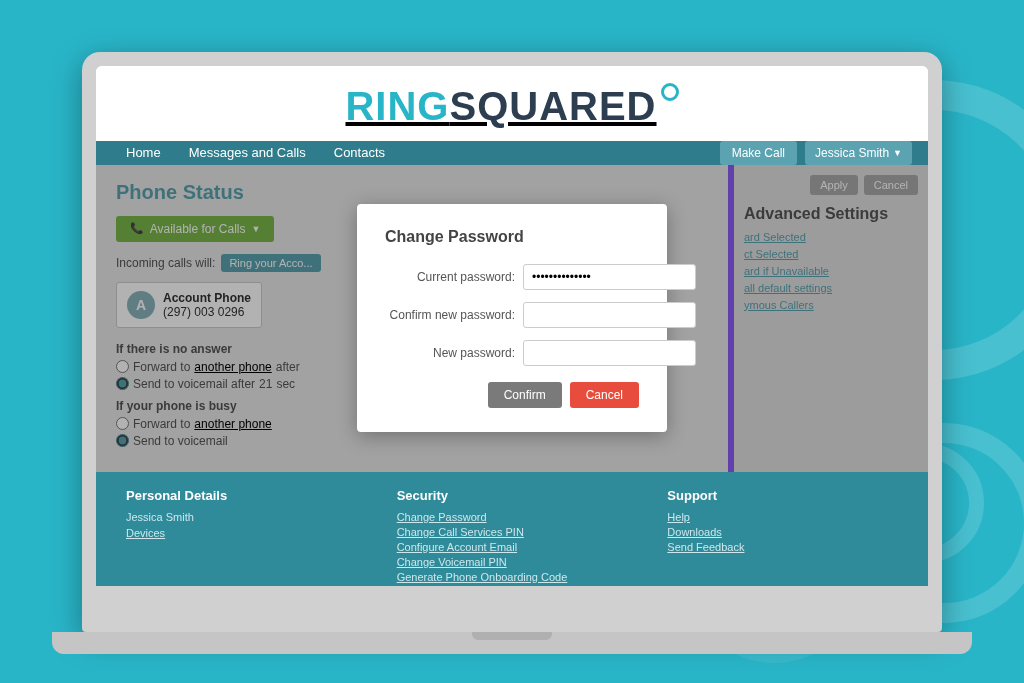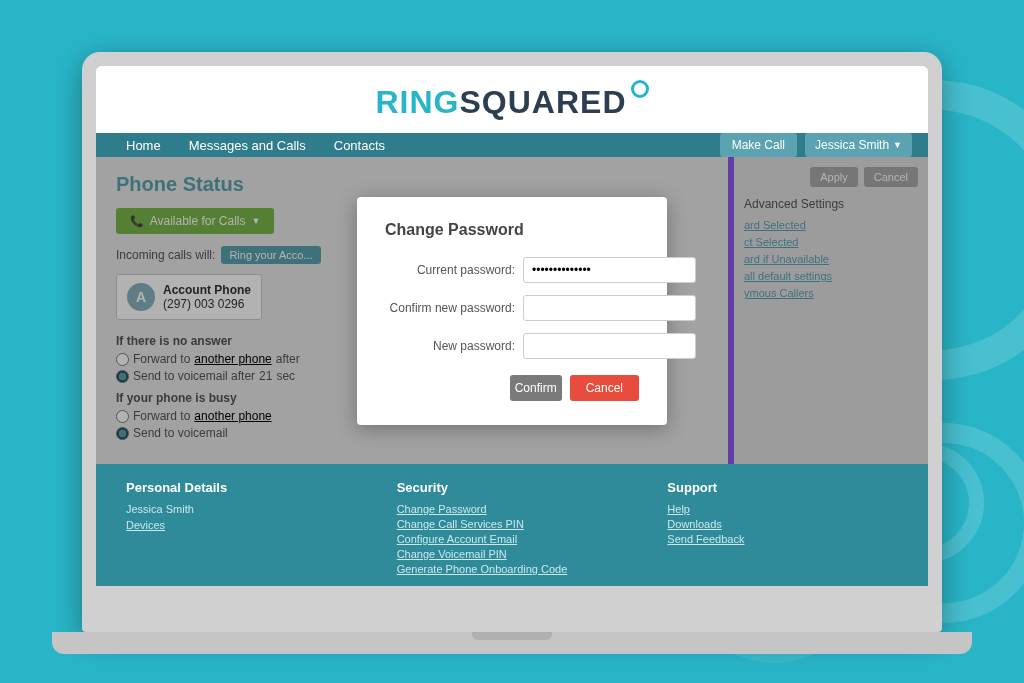--- a/index.html
+++ b/index.html
@@ -60,23 +60,24 @@
       flex-direction: column;
     }
 
     
     .logo-bar {
       background: #fff;
       text-align: center;
       padding: 18px 0 12px;
     }
     .logo-text {
-      font-size: 32px;
+      font-size: 40px;
       font-weight: 900;
       letter-spacing: 1px;
+      text-decoration: underline;
     }
     .logo-ring { color: #29b5c8; }
     .logo-squared { color: #2c3e50; }
     .logo-icon {
       display: inline-block;
       width: 18px;
       height: 18px;
       border: 3px solid #29b5c8;
       border-radius: 50%;
       margin-left: 4px;
@@ -251,24 +252,24 @@
     }
     .cancel-btn2 {
       background: #aaa;
       color: #fff;
       font-size: 11px;
       padding: 4px 10px;
       border: none;
       border-radius: 3px;
     }
     .adv-settings {
-      font-size: 12px;
+      font-size: 16px;
       color: #555;
       margin-bottom: 8px;
-      font-weight: normal;
+      font-weight: bold;
     }
     .adv-item {
       font-size: 11px;
       color: #5ba3b0;
       text-decoration: underline;
       margin-bottom: 5px;
       cursor: pointer;
     }
 
     
@@ -348,21 +349,21 @@
     .modal-buttons {
       display: flex;
       justify-content: flex-end;
       gap: 8px;
       margin-top: 16px;
     }
     .confirm-btn {
       background: #7a7a7a;
       color: #fff;
       font-size: 12px;
-      padding: 6px 5px;
+      padding: 6px 16px;
       border: none;
       border-radius: 3px;
       cursor: pointer;
     }
     .cancel-modal-btn {
       background: #e74c3c;
       color: #fff;
       font-size: 12px;
       padding: 6px 16px;
       border: none;

